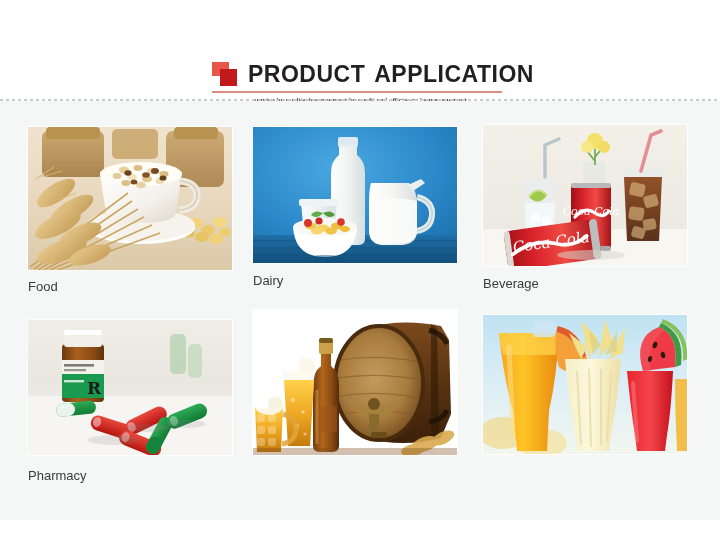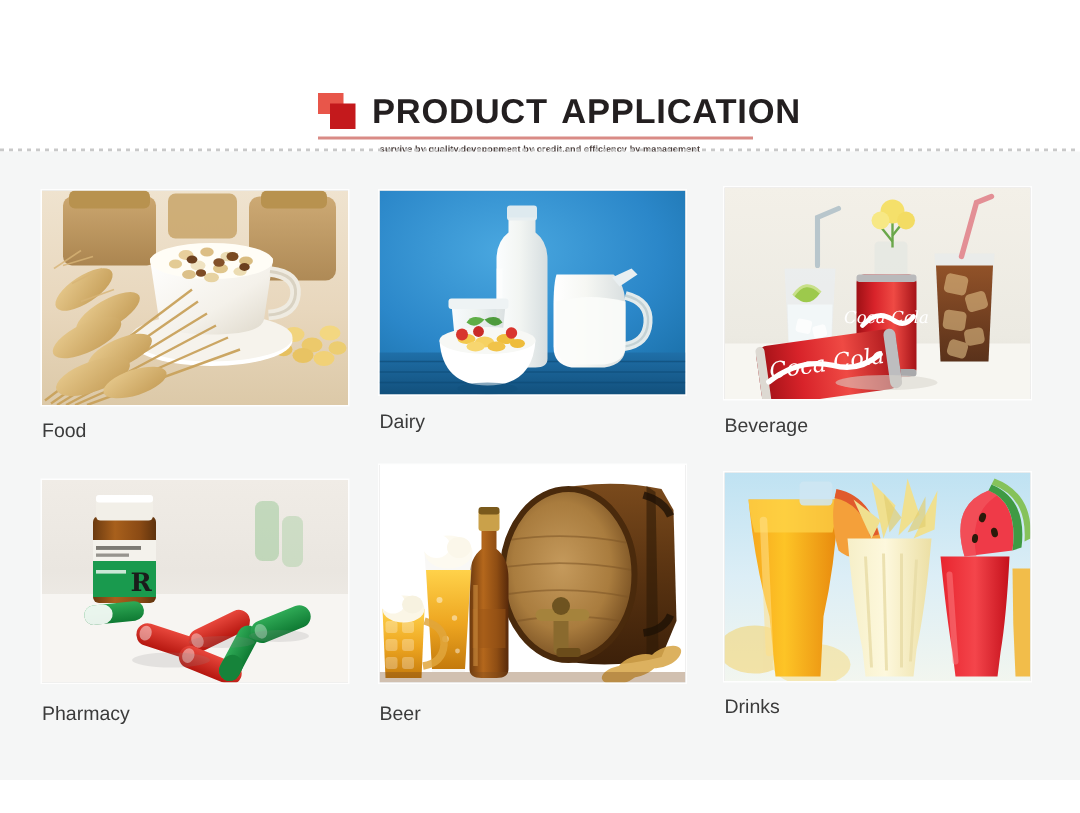--- a/index.html
+++ b/index.html
@@ -526,21 +526,20 @@
               <rect x="15" y="116" width="8" height="8" rx="2"></rect>
               <rect x="4" y="128" width="8" height="8" rx="2"></rect>
               <rect x="15" y="128" width="8" height="8" rx="2"></rect>
             </g>
             <path d="M30 104 q14 4 13 16 q-1 12 -14 14" fill="none" stroke="#e0a63c" stroke-width="5" opacity="0.85"></path>
 
             <rect x="0" y="138" width="204" height="7" fill="#7b4a1c" opacity="0.35"></rect>
           </svg>
         </div>
       </div>
-      <div class="caption cap-beer">Beer</div>
 
       <div class="card c-drinks">
         <div class="thumb">
           <svg viewBox="0 0 204 139" preserveAspectRatio="none">
             <defs>
               <linearGradient id="drbg" x1="0" y1="0" x2="0" y2="1">
                 <stop offset="0" stop-color="#bfe2f2"></stop>
                 <stop offset="0.5" stop-color="#dceef6"></stop>
                 <stop offset="1" stop-color="#f2f6ef"></stop>
               </linearGradient>
@@ -604,17 +603,16 @@
             <g fill="#2b1a0a">
               <ellipse cx="172" cy="30" rx="2.2" ry="3.2" transform="rotate(20 172 30)"></ellipse>
               <ellipse cx="180" cy="40" rx="2.2" ry="3.2" transform="rotate(-14 180 40)"></ellipse>
               <ellipse cx="167" cy="44" rx="2" ry="3" transform="rotate(8 167 44)"></ellipse>
             </g>
 
             <path d="M192 64 L204 64 L204 136 L194 136 Q192 100 192 64 Z" fill="#f2bd4a"></path>
           </svg>
         </div>
       </div>
-      <div class="caption cap-drinks">Drinks</div>
 
     </div>
   </div>
 </div>
 
 </body></html>

